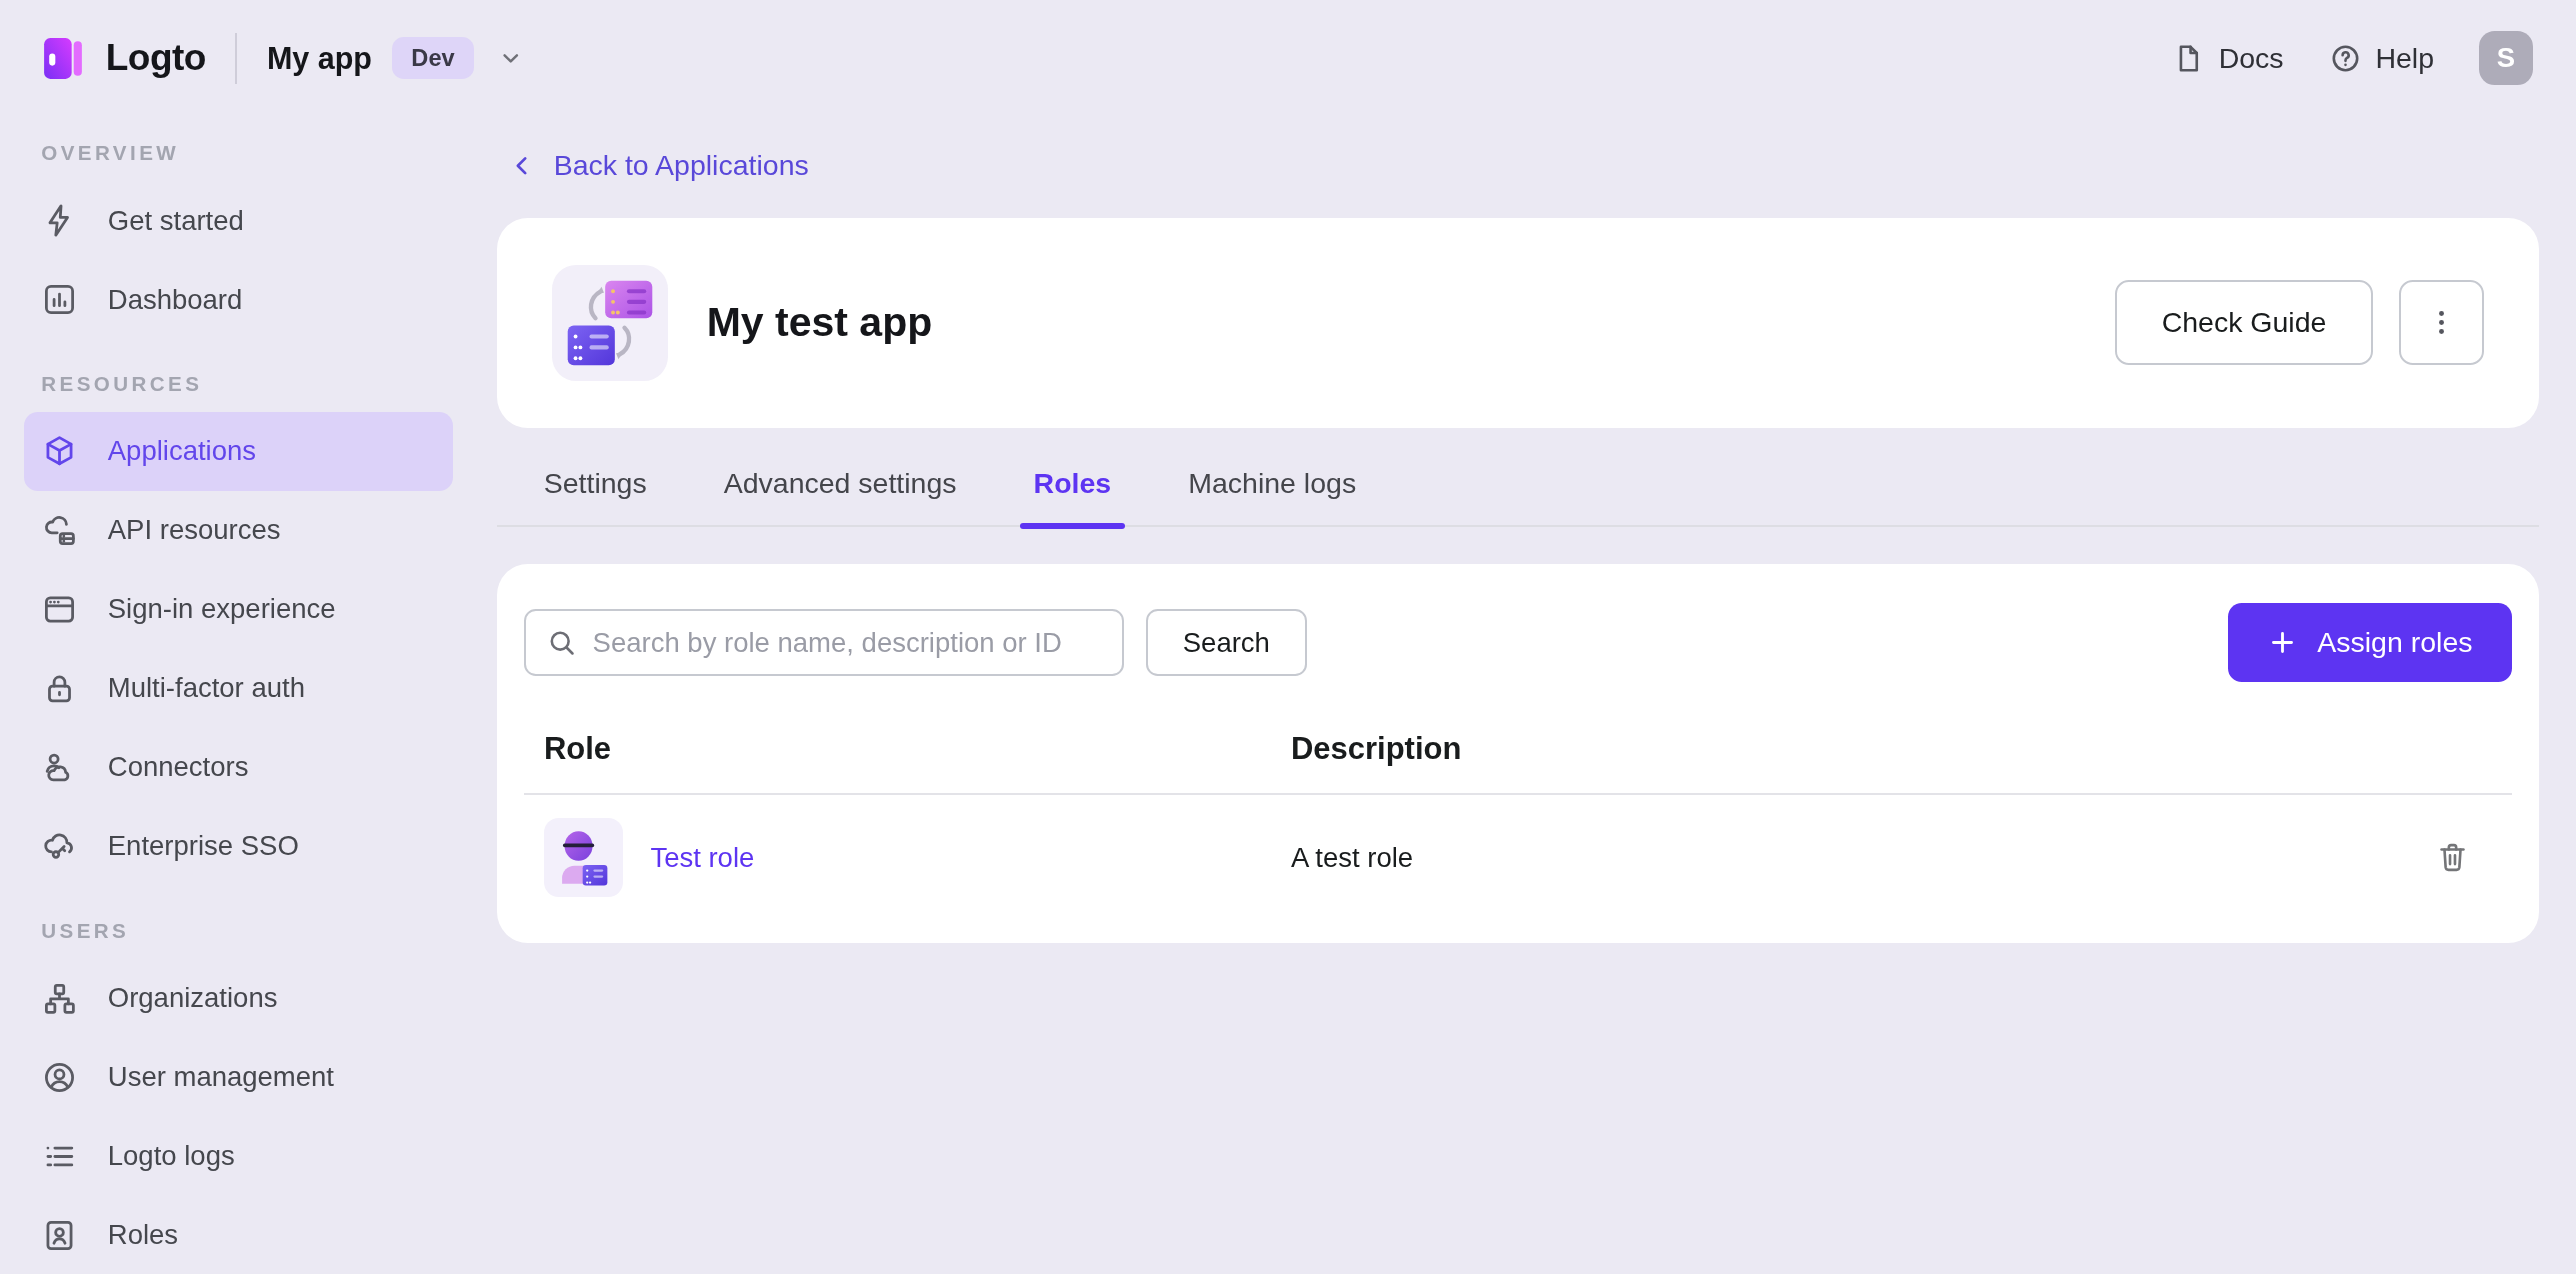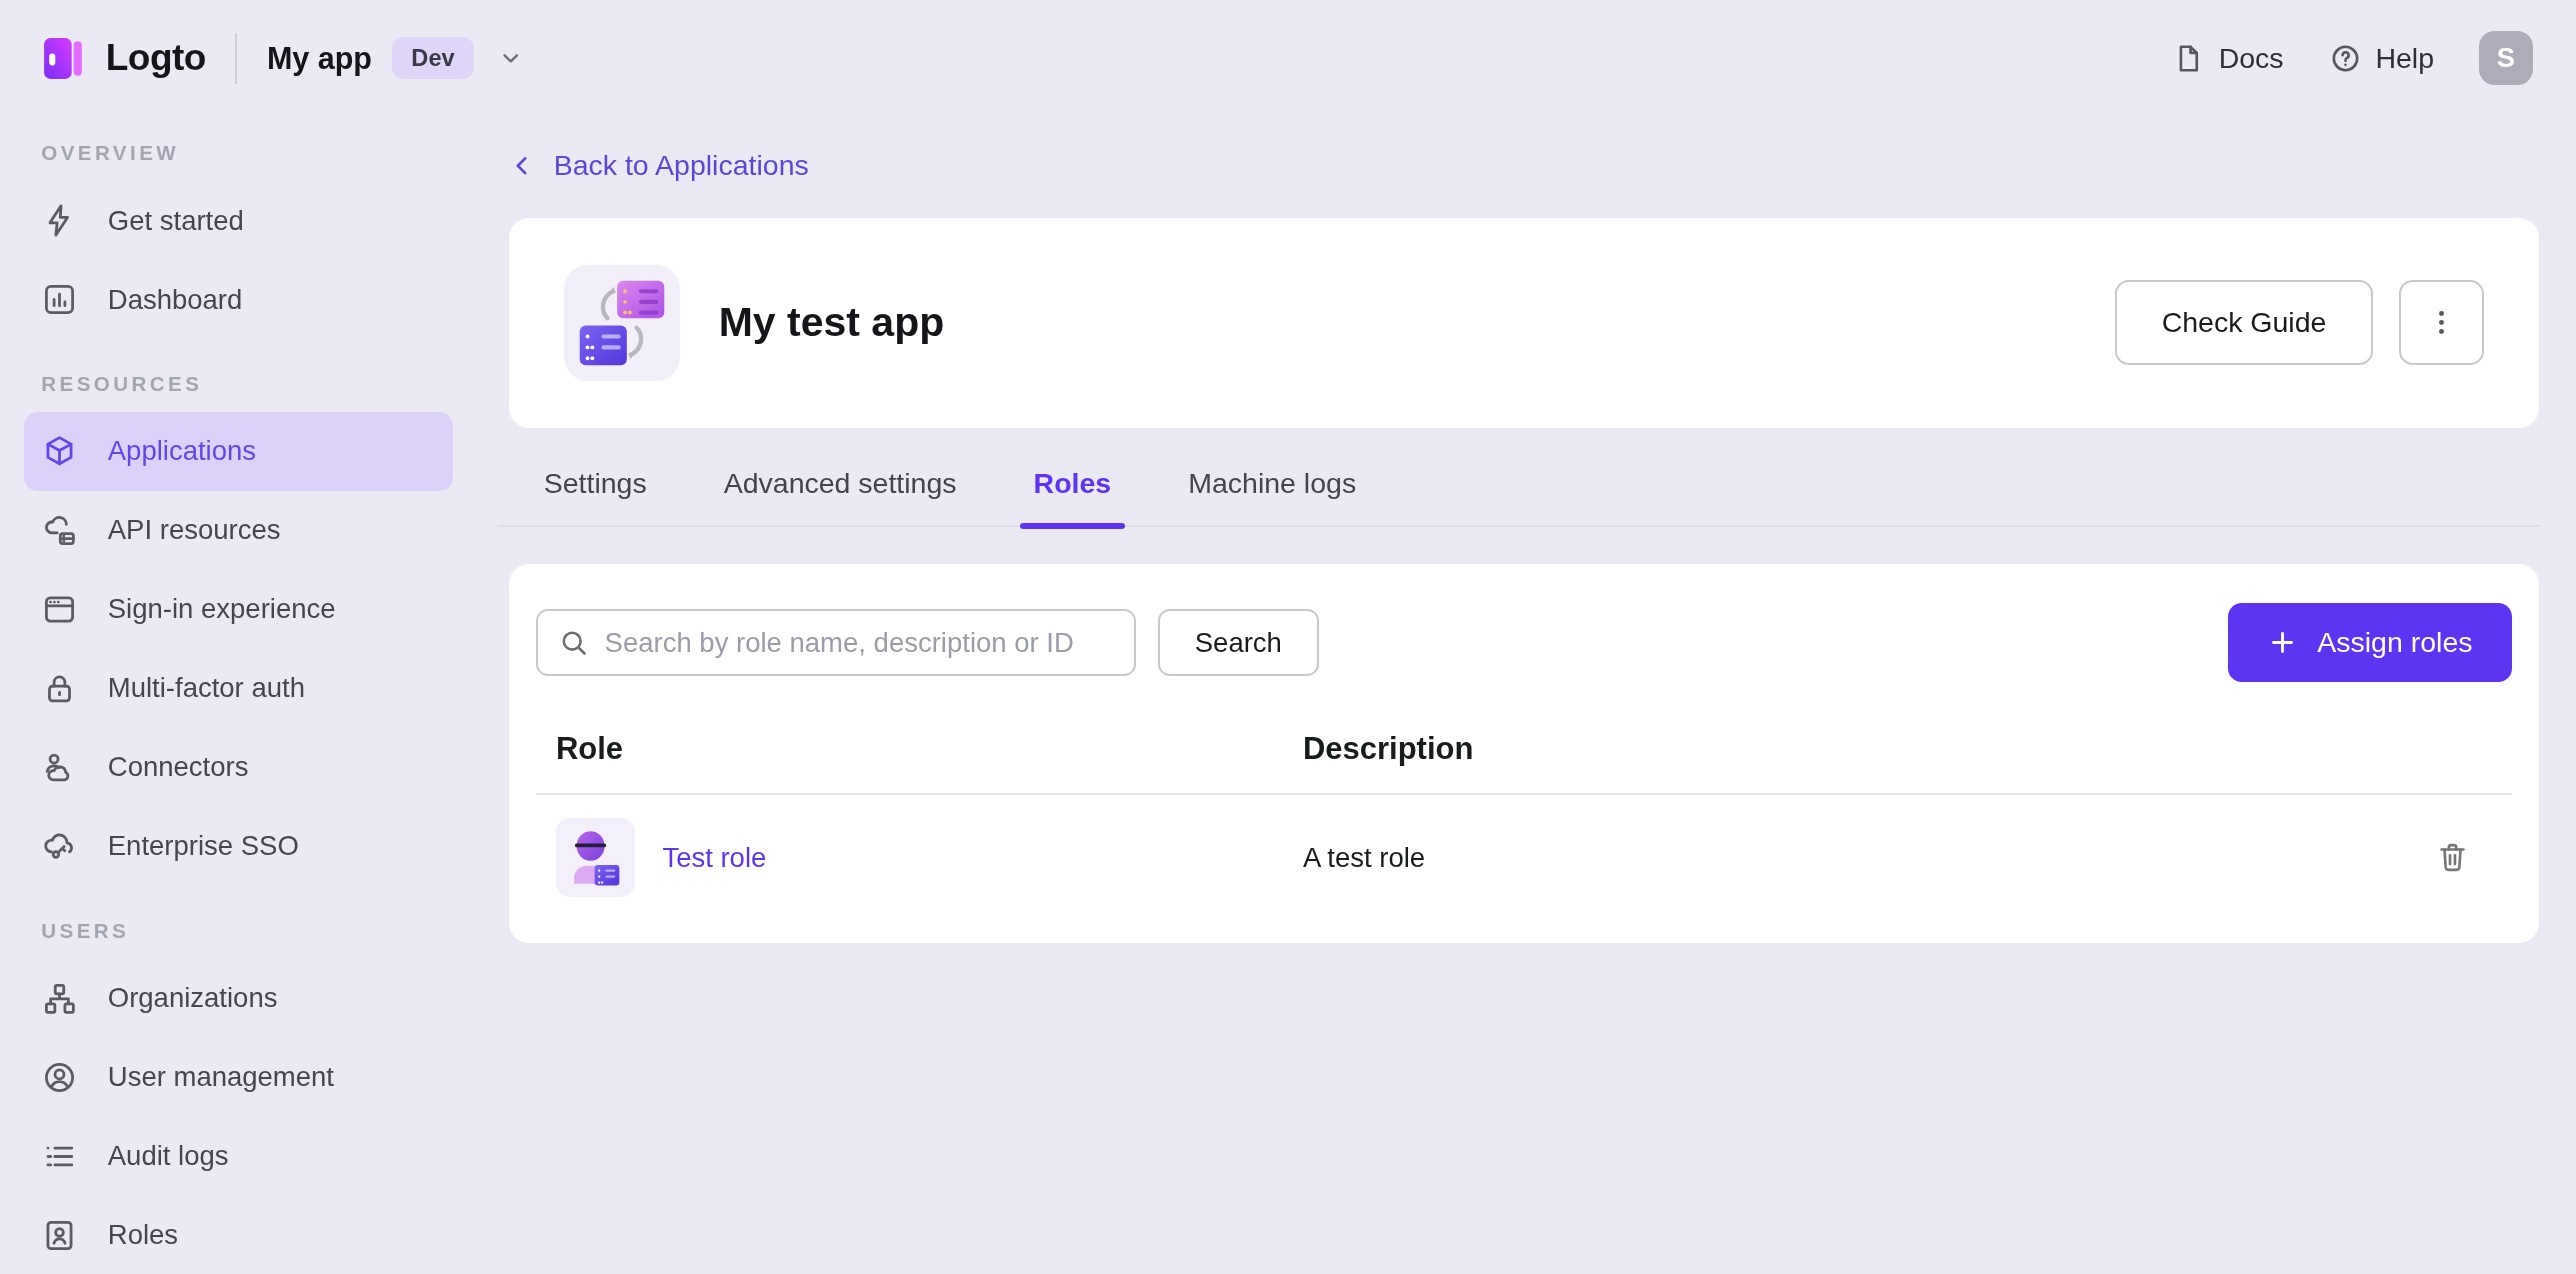--- a/index.html
+++ b/index.html
@@ -58,21 +58,21 @@
   .side-item.active { background: #dcd2f9; color: #6246eb; font-weight: 500; }
   .side-item.active .s-icon { color: #6246eb; }
 
   
   .main { flex: 1; padding: 25.6px 37px 0 19.7px; }
   .back-link {
     display: inline-flex; align-items: center; gap: 15.7px;
     color: #5948d9; font-size: 28.5px; font-weight: 500;
     margin: 7.9px 0 0 11.8px; cursor: pointer; text-decoration: none;
   }
-  .card { background: #ffffff; border-radius: 20px; margin-left: 12px; }
+  .card { background: #ffffff; border-radius: 31px; }
 
   
   .header-card {
     margin-top: 33px; padding: 47px 55px;
     display: flex; align-items: center; gap: 39px;
   }
   .app-title { font-size: 41px; font-weight: 600; color: #15161a; }
   .meta-row { display: flex; align-items: center; gap: 21.6px; margin-top: 17.7px; }
   .type-badge {
     background: #e4e3e9; color: #303138; font-size: 24.6px; font-weight: 500;
@@ -305,21 +305,21 @@
           </svg>
       </span>
       <span>User management</span>
     </div>
     <div class="side-item">
       <span class="s-icon">
         <svg width="37" height="37" viewBox="0 0 24 24" fill="none" stroke="currentColor" stroke-width="1.8" stroke-linecap="round" stroke-linejoin="round">
             <path d="M9 6.5h11M9 12h11M9 17.5h11M4.5 6.5h.01M4.5 12h1.8M4.5 17.5h1.8"></path>
           </svg>
       </span>
-      <span>Audit logs</span>
+      <span>Logto logs</span>
     </div>
     <div class="side-item">
       <span class="s-icon">
         <svg width="37" height="37" viewBox="0 0 24 24" fill="none" stroke="currentColor" stroke-width="1.8" stroke-linecap="round" stroke-linejoin="round">
             <rect x="4.5" y="3.5" width="15" height="17" rx="2"></rect>
             <circle cx="12" cy="10" r="2.5"></circle>
             <path d="M8.4 17c.6-1.8 2-2.8 3.6-2.8s3 1 3.6 2.8"></path>
           </svg>
       </span>
       <span>Roles</span>

